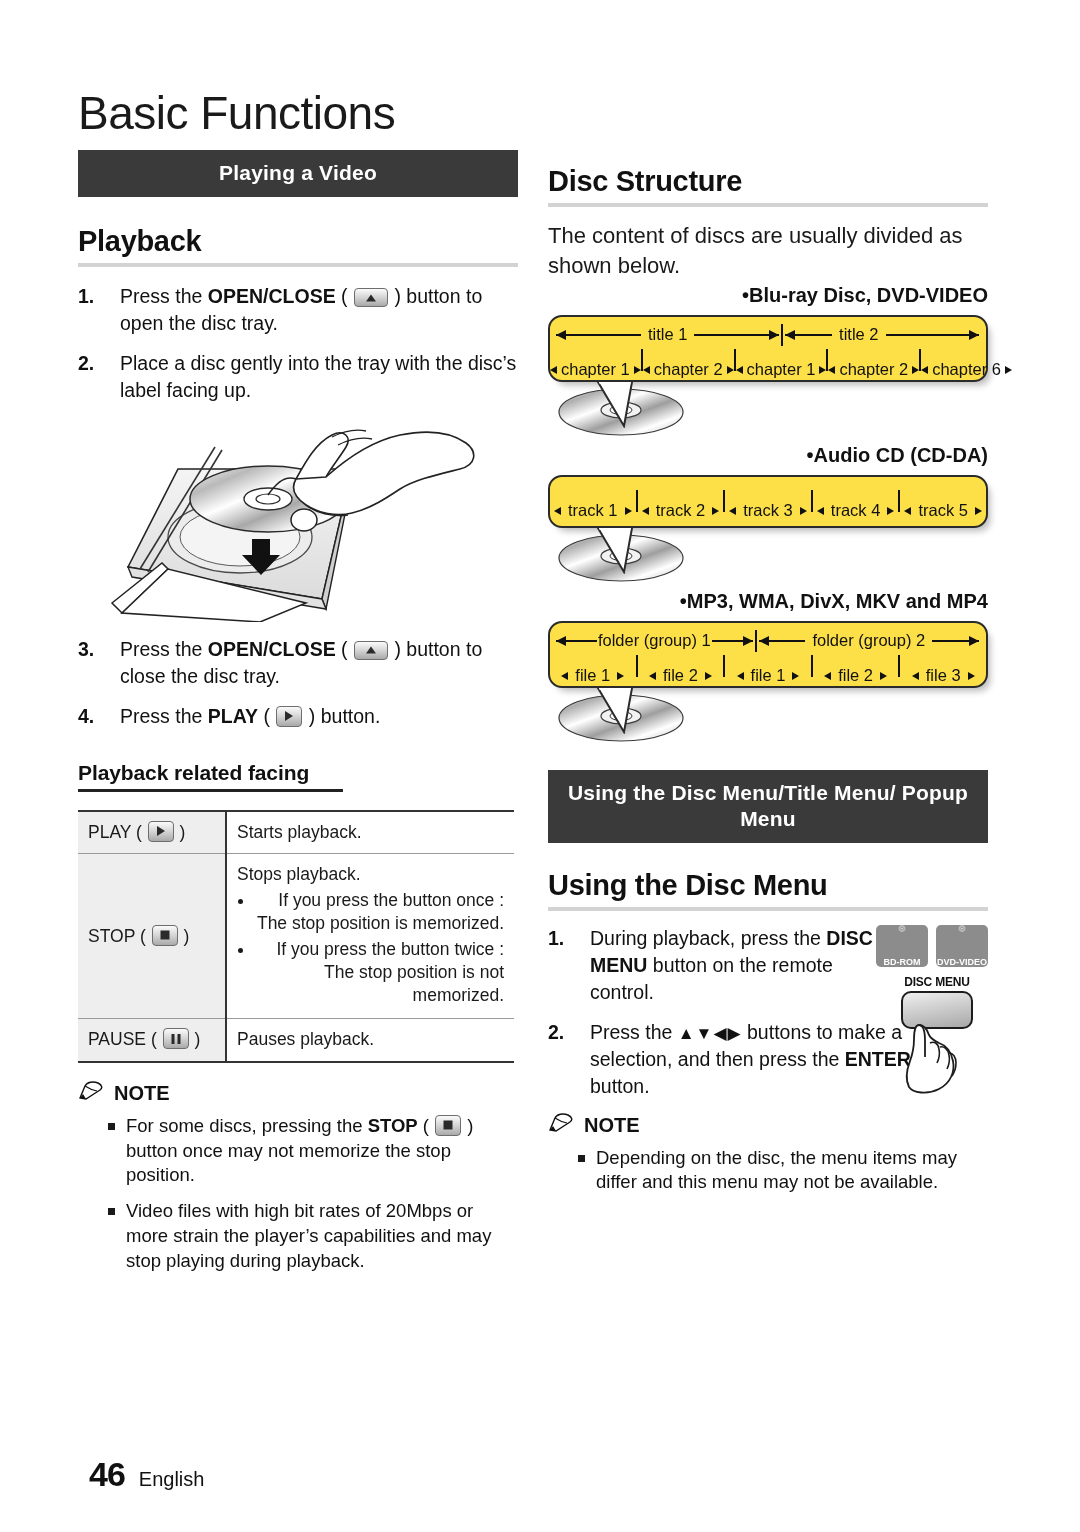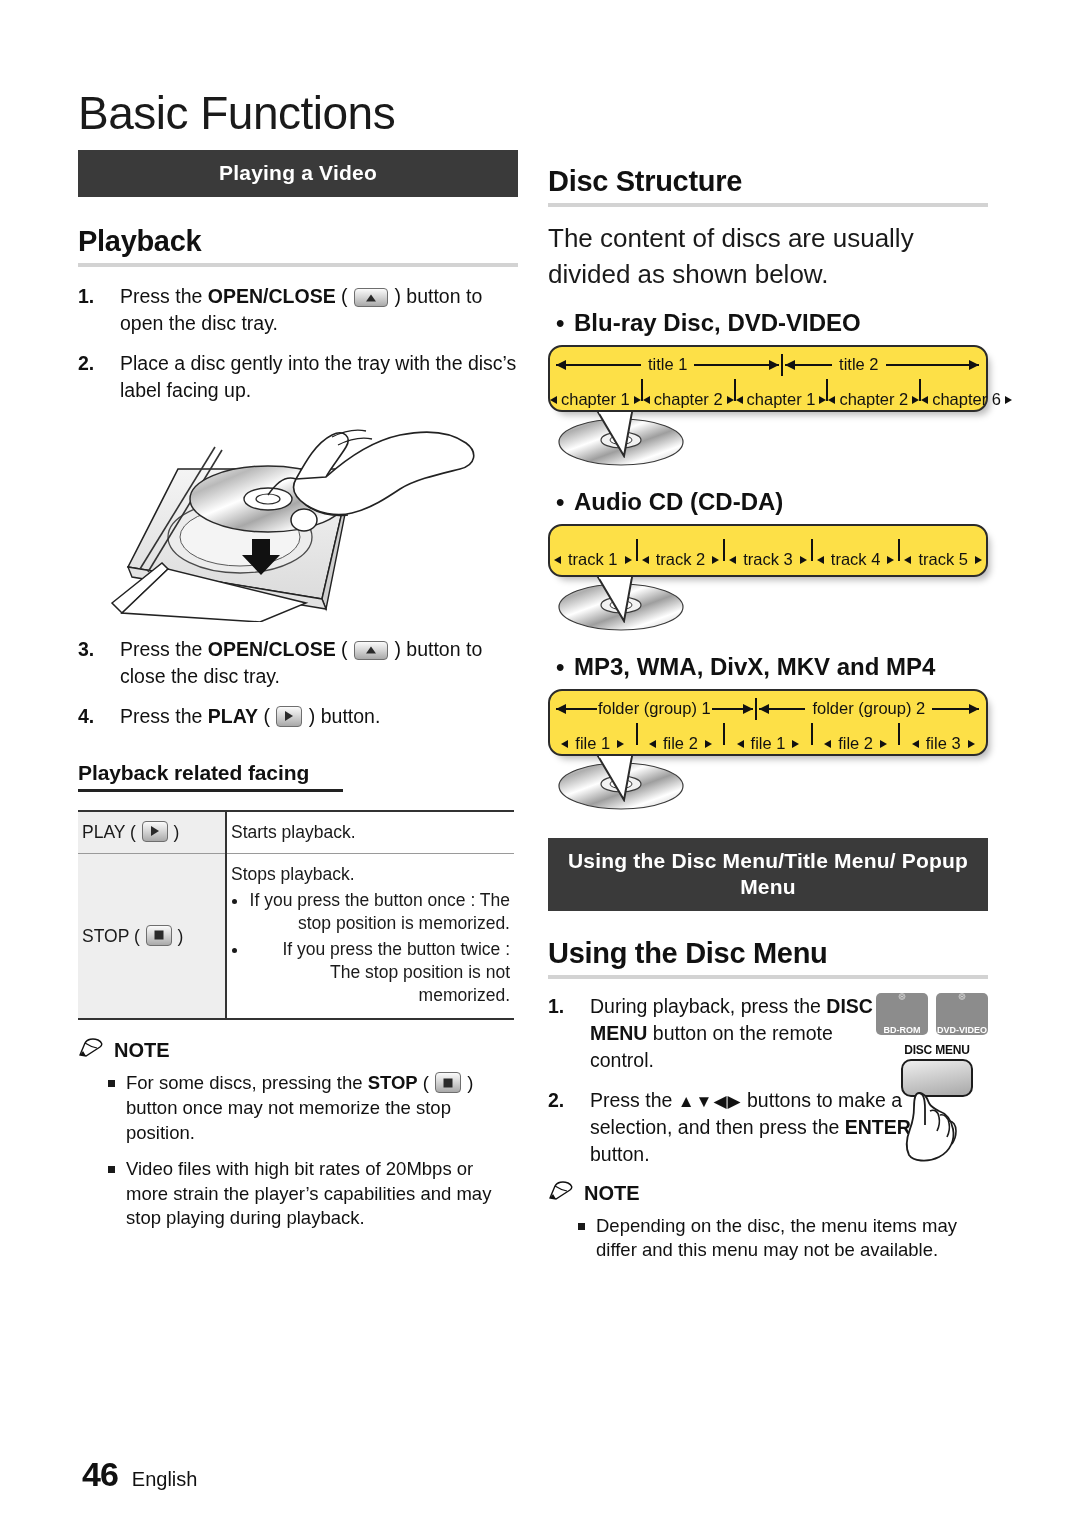--- a/index.html
+++ b/index.html
@@ -68,21 +68,21 @@
   }
   .h3-rule {
     height: 3px;
     background: #222;
     margin-top: 4px;
     width: 265px;
   }
 
   
   .body-text {
-    font-size: 26px;
+    font-size: 22px;
     line-height: 1.38;
     color: #1a1a1a;
   }
   b, .b { font-weight: bold; }
 
   
   .steps { margin: 0; padding: 0; list-style: none; }
   .step {
     display: flex;
     font-size: 19.5px;
@@ -149,21 +149,21 @@
   
   table.pb {
     border-collapse: collapse;
     width: 436px;
     font-size: 17.5px;
     color: #1a1a1a;
   }
   table.pb td {
     border-bottom: 1px solid #9a9a9a;
     vertical-align: middle;
-    padding: 9px 4px;
+    padding: 9px 10px;
     line-height: 1.33;
   }
   table.pb tr:first-child td { border-top: 2px solid #333; }
   table.pb tr:last-child td  { border-bottom: 2px solid #333; }
   td.keycol {
     width: 148px;
     background: #eeeeee;
     border-right: 2px solid #333;
     text-align: left;
     white-space: nowrap;
@@ -194,22 +194,23 @@
     content: "";
     position: absolute;
     left: -18px; top: 9px;
     width: 7px; height: 7px;
     background: #1a1a1a;
   }
 
   
   .blt {
     font-weight: bold;
-    font-size: 24px;
-    margin: 16px 0 8px 8px;
+    font-size: 20px;
+    margin: 2px 0 8px 8px;
+    text-align: right;
   }
   .blt::before {
     content: "\2022";
     display: inline-block;
     width: 18px;
   }
 
   
   .diagram-wrap { position: relative; margin-bottom: 2px; }
 
@@ -443,20 +444,25 @@
         <td class="keycol"><span>STOP</span>
           ( <span class="key sq"><i class="sqr"></i></span> )</td>
         <td class="desc">
           <div>Stops playback.</div>
           <ul class="dots">
             <li>If you press the button once : The stop position is memorized.</li>
             <li>If you press the button twice : The stop position is not memorized.</li>
           </ul>
         </td>
       </tr>
+      <tr>
+        <td class="keycol"><span>PAUSE</span>
+          ( <span class="key sq"><i class="pausebars"></i></span> )</td>
+        <td class="desc">Pauses playback.</td>
+      </tr>
     </tbody>
       </table>
 
     <div class="note-head">
       <span class="pencil">
         <svg width="26" height="20" viewBox="0 0 26 20" xmlns="http://www.w3.org/2000/svg">
           <path d="M2,17 L7,5 C9,1 15,0 20,2 C24,4 25,7 22,9 L8,18 Z" fill="#ffffff" stroke="#111" stroke-width="1.4"></path>
           <path d="M2,17 L8,18 L5,13 Z" fill="#111"></path>
           <path d="M7,5 C10,7 14,9 19,10" fill="none" stroke="#111" stroke-width="1.1"></path>
         </svg>
@@ -737,18 +743,18 @@
         </svg>
       </span>
       <span>NOTE</span>
     </div>
     <ul class="note-list">
       <li>Depending on the disc, the menu items may differ and this menu may not be available.</li>
     </ul>
 
   </div>
 
-  <div style="position:absolute; left:82px; top:1455px; display:flex; align-items:baseline;">
+  <div style="position:absolute; left:89px; top:1455px; display:flex; align-items:baseline;">
     <div style="font-size:34px; font-weight:bold; letter-spacing:-1px;">46</div>
     <div style="font-size:20px; margin-left:14px;">English</div>
   </div>
 
 </div>
 
 </body></html>

